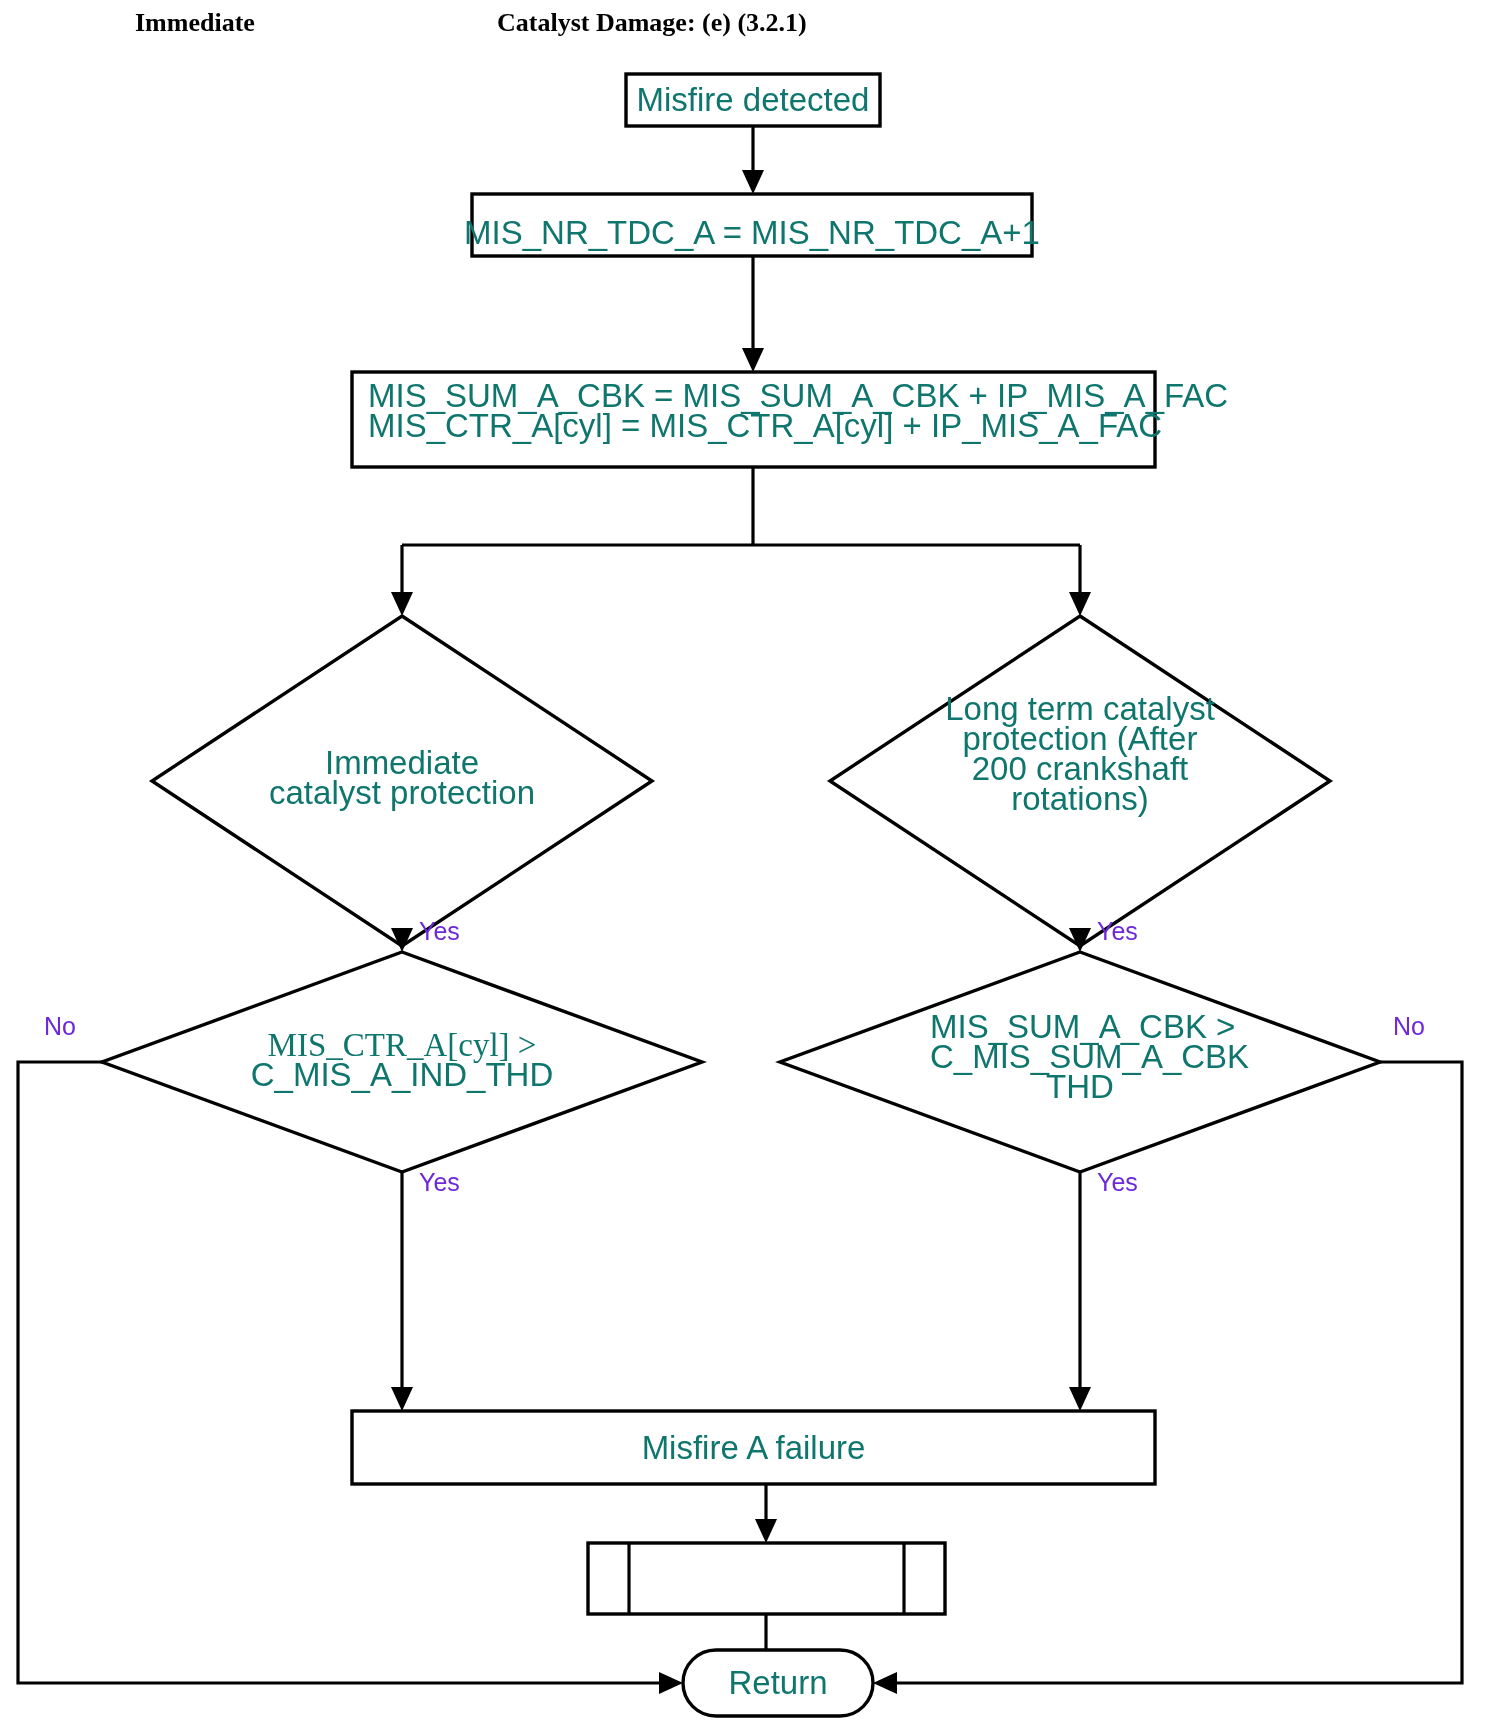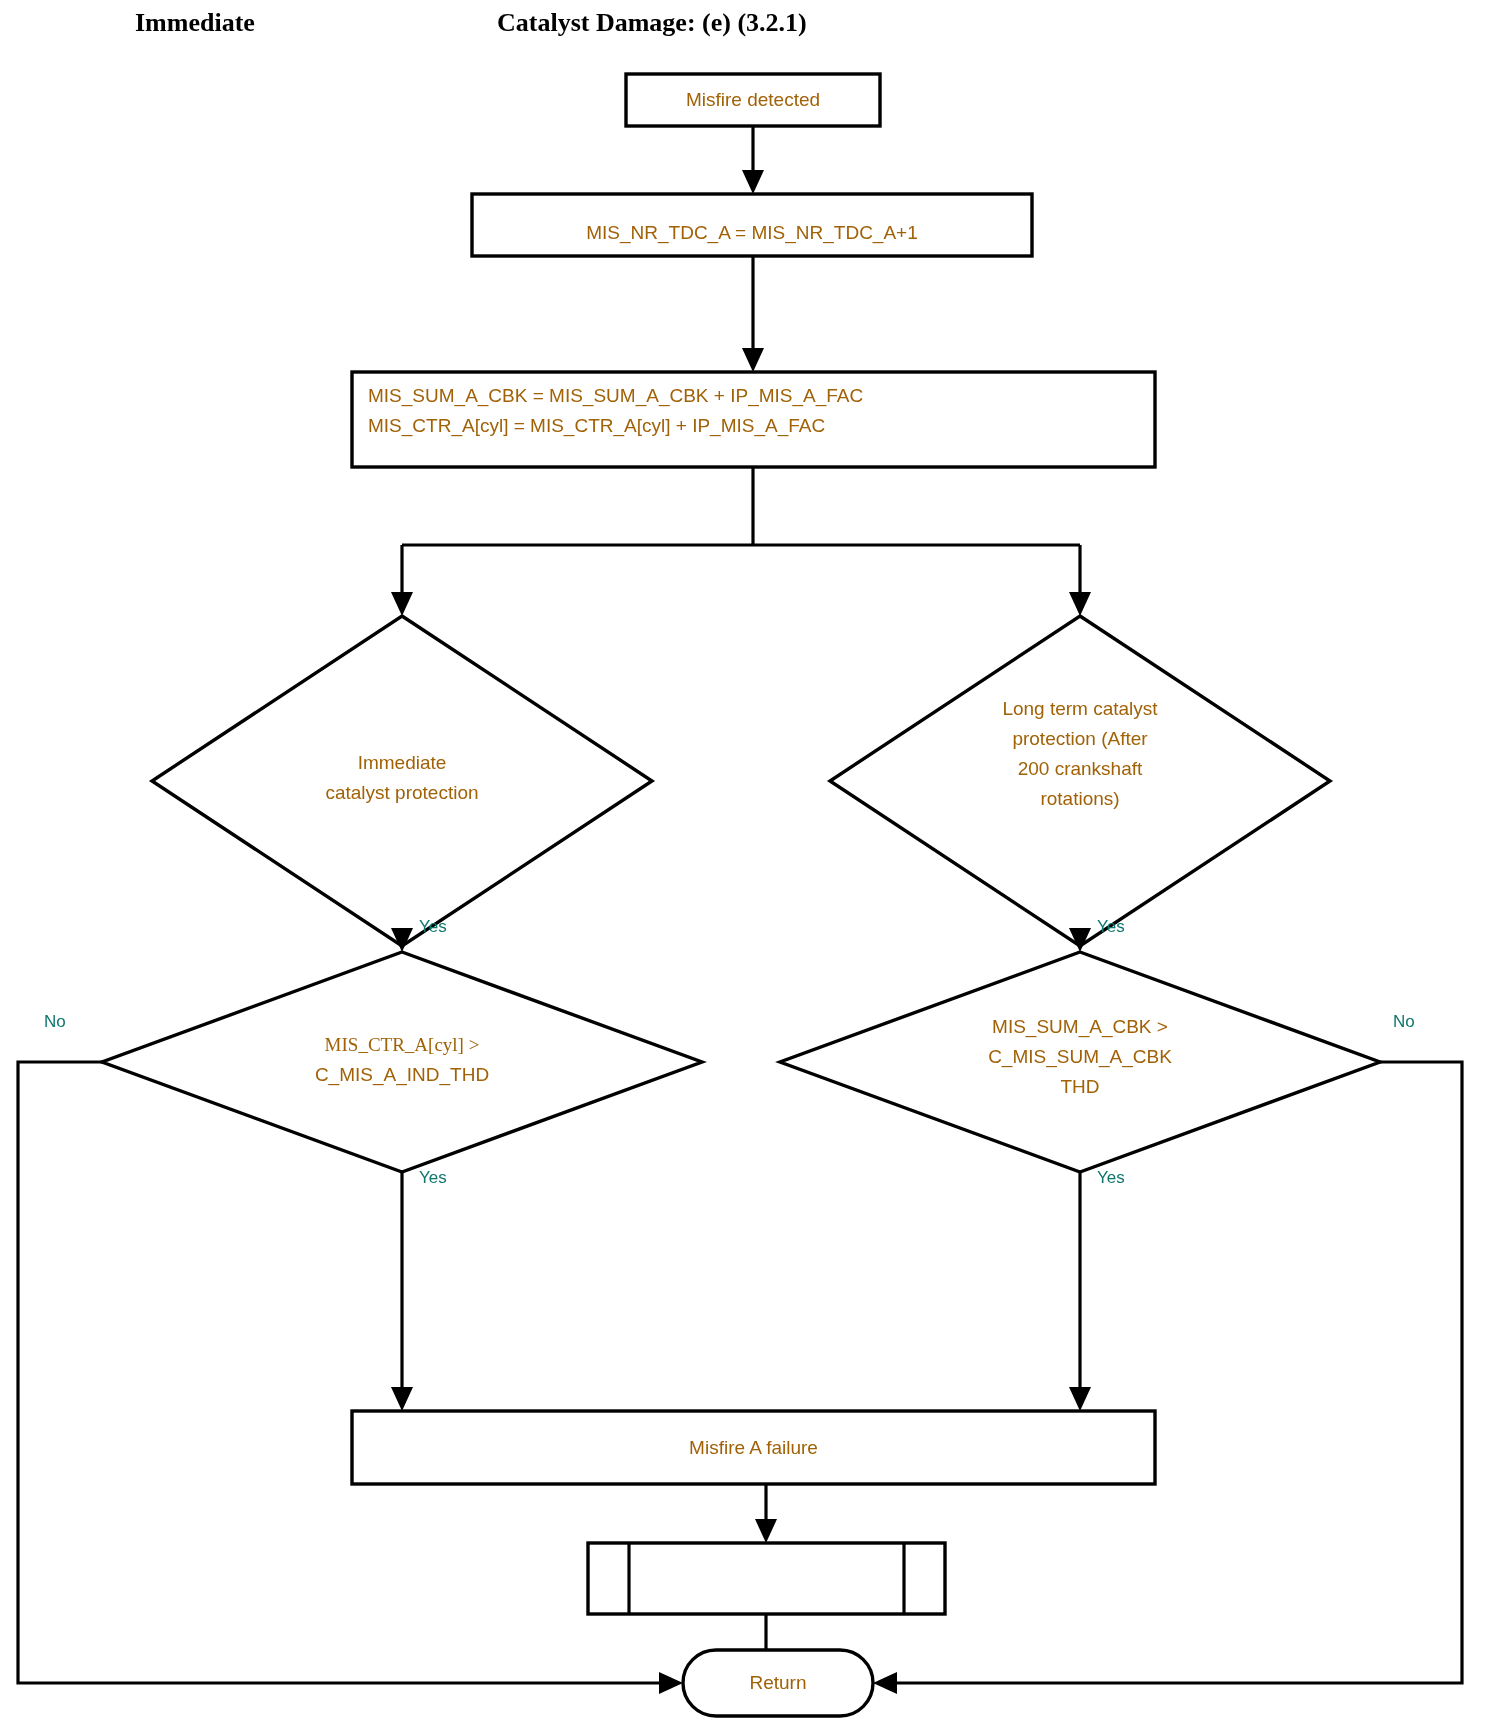--- a/index.html
+++ b/index.html
@@ -45,31 +45,31 @@
   .shape {
     stroke: #000;
     stroke-width: 3.4;
     fill: #ffffff;
   }
   .arrowhead { fill: #000; stroke: none; }
 
   
   .lbl {
     position: absolute;
-    color: #a16207;
-    font-size: 19px;
+    color: #0f766e;
+    font-size: 33px;
     line-height: 30px;
     text-align: center;
     white-space: pre;
     pointer-events: none;
   }
   .yn {
     position: absolute;
-    color: #0f766e;
-    font-size: 17px;
+    color: #6d28d9;
+    font-size: 25px;
     white-space: nowrap;
   }
   .ctr {
     display: flex;
     align-items: center;
     justify-content: center;
   }
 </style>
 </head>
 <body>

